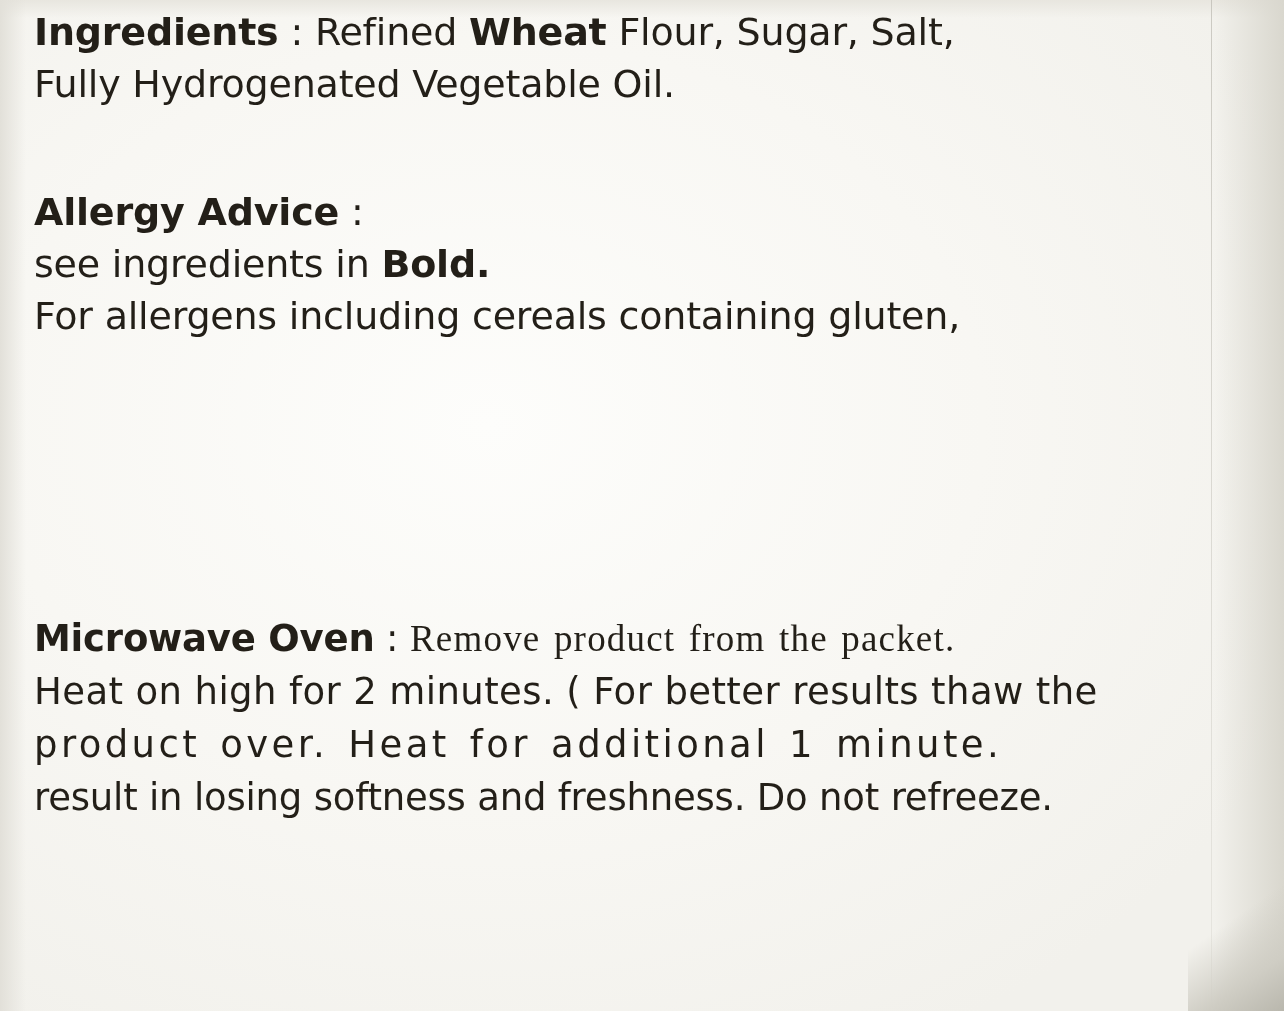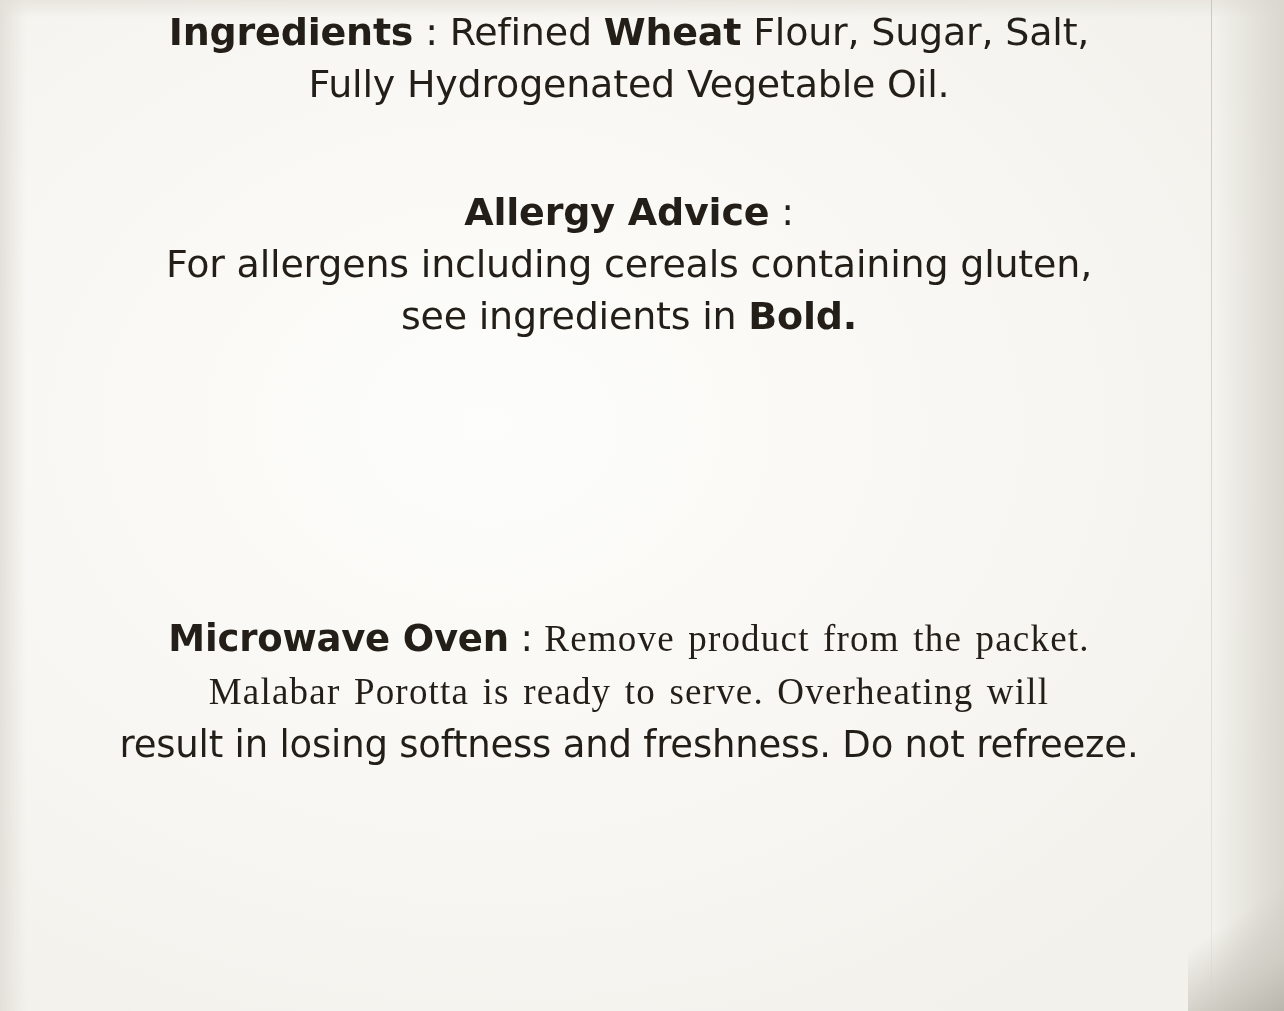--- a/index.html
+++ b/index.html
@@ -61,21 +61,20 @@
     background: linear-gradient(to bottom, rgba(190,188,180,0.75), rgba(200,198,190,0.25));
     pointer-events: none;
   }
 
   .text-block {
     position: absolute;
     left: 34px;
     right: 60px;
     color: #231f18;
     font-family: "DejaVu Sans", sans-serif;
-    text-align: center;
   }
 
   .line {
     font-size: 38px;
     line-height: 52px;
     letter-spacing: -0.2px;
     white-space: nowrap;
   }
 
   .heading {
@@ -118,23 +117,24 @@
   <div class="edge-line"></div>
   <div class="corner-fold"></div>
 
   <div class="text-block" id="ingredients-section">
     <div class="line"><span class="heading">Ingredients</span><span> : </span><span>Refined </span><span class="heading">Wheat</span><span> Flour, Sugar, Salt,</span></div>
     <div class="line">Fully Hydrogenated Vegetable Oil.</div>
   </div>
 
   <div class="text-block" id="allergy-section">
     <div class="line"><span class="heading">Allergy Advice</span><span> :</span></div>
+    <div class="line"><span>see ingredients in </span><span class="heading">Bold.</span></div>
     <div class="line">For allergens including cereals containing gluten,</div>
-    <div class="line"><span>see ingredients in </span><span class="heading">Bold.</span></div>
   </div>
 
   <div class="text-block" id="microwave-section">
     <div class="line"><span class="heading">Microwave Oven</span><span> : </span><span class="justified-medium">Remove product from the packet.</span></div>
-    <div class="line justified-medium">Malabar  Porotta  is  ready  to  serve.  Overheating  will</div>
+    <div class="line justified">Heat on high for 2 minutes. ( For better results thaw the</div>
+    <div class="line justified-wide">product  over.  Heat  for  additional  1  minute.</div>
     <div class="line">result in losing softness and freshness. Do not refreeze.</div>
   </div>
 
 </div>
 
 </body></html>

